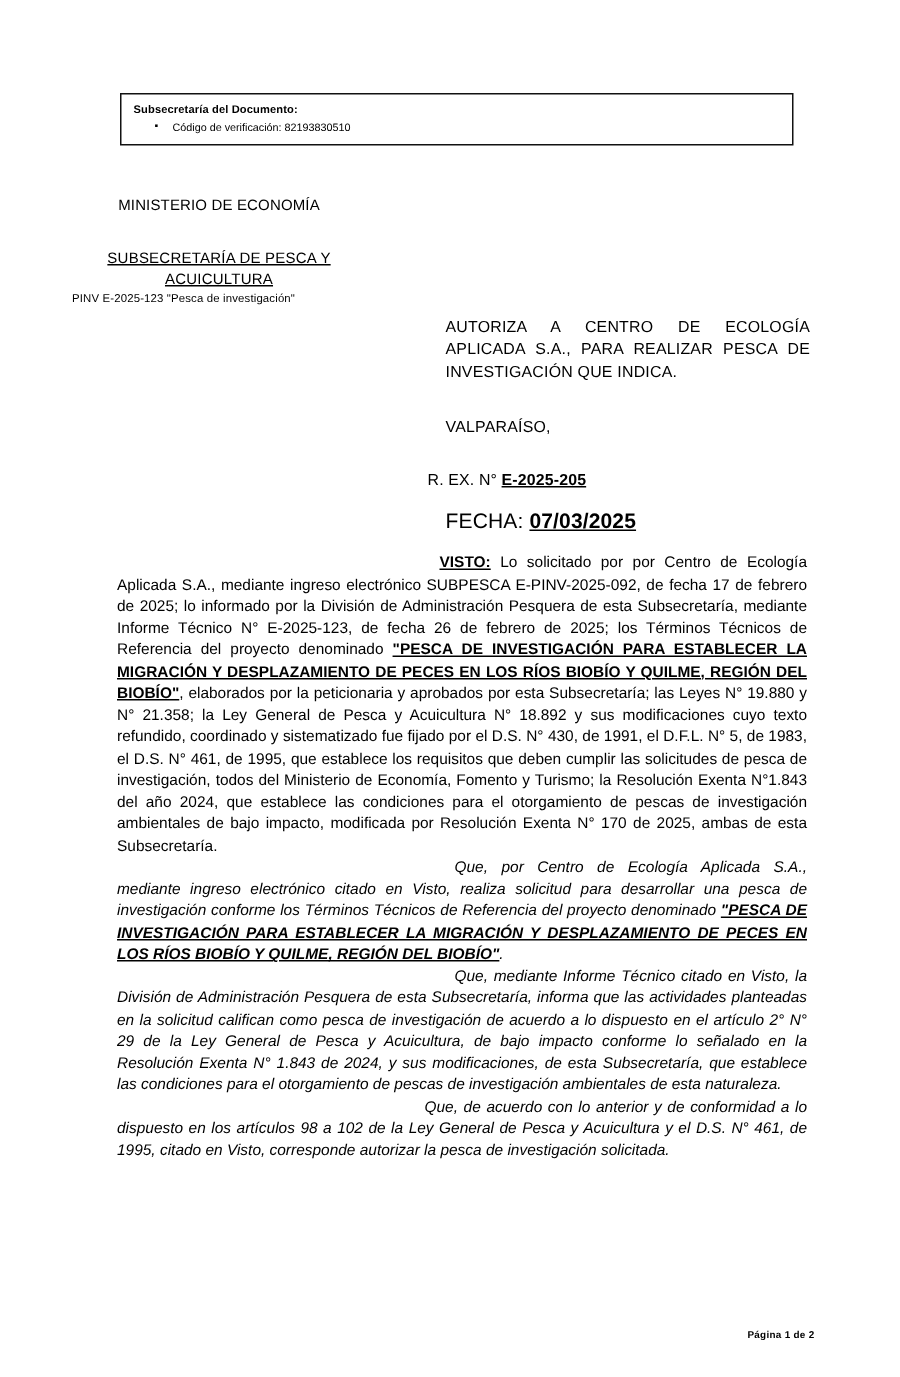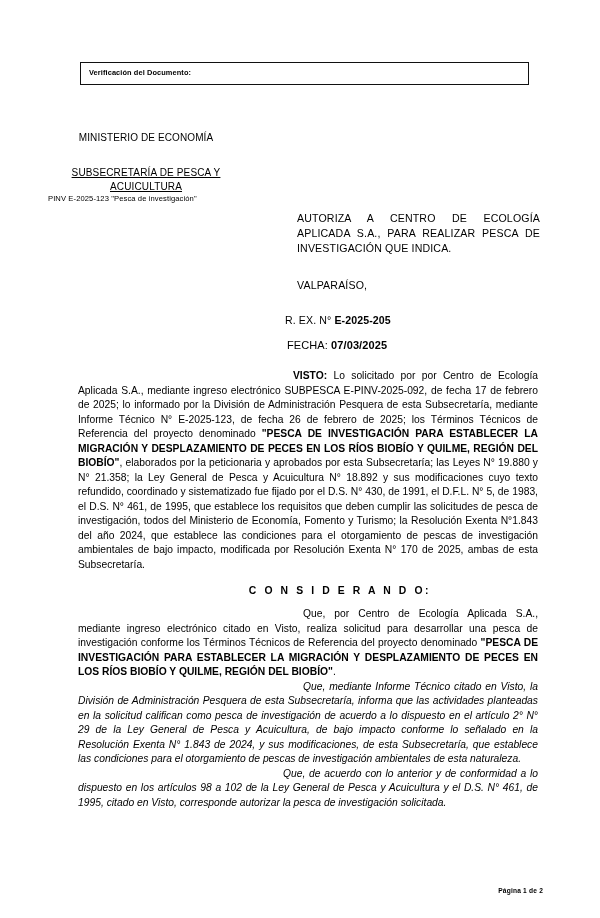--- a/index.html
+++ b/index.html
@@ -109,23 +109,23 @@
   }
   .rex {
     position: absolute;
     left: 285px;
     top: 314px;
     font-size: 10.6px;
     letter-spacing: 0.1px;
   }
   .fecha {
     position: absolute;
-    left: 287px;
+    left: 297px;
     top: 339px;
-    font-size: 11px;
+    font-size: 14px;
     letter-spacing: 0.1px;
   }
   .rex b, .fecha b { font-weight: bold; }
 
   
   .body-wrap {
     position: absolute;
     left: 78px;
     top: 369px;
     width: 460px;
@@ -143,21 +143,21 @@
     width: 215px;
   }
   .lead-sm {
     display: inline-block;
     width: 205px;
   }
   .lead-md {
     display: inline-block;
     width: 225px;
   }
-  b { font-weight: bold; }
+  b { font-weight: bold; text-decoration: underline; }
 
   .considerando {
     margin: 13px 0 11px 0;
     text-align: center;
     font-size: 10.4px;
     font-weight: bold;
     letter-spacing: 2.6px;
     padding-left: 64px;
   }
 
@@ -168,22 +168,23 @@
     bottom: 24px;
     font-size: 6.6px;
     font-weight: bold;
     letter-spacing: 0.2px;
   }
 </style>
 </head>
 <body>
 
 <div class="verif-box">
-  <div class="verif-title">Verificación del Documento:</div>
+  <div class="verif-title">Subsecretaría del Documento:</div>
   <ul class="verif-list">
+    <li>Código de verificación: 82193830510</li>
   </ul>
 </div>
 
 <div class="ministry">
   <div class="ministry-line">MINISTERIO DE ECONOMÍA</div>
 </div>
 <div class="subsec">
   <span>SUBSECRETARÍA DE PESCA Y</span><br>
   <span>ACUICULTURA</span>
 </div>
@@ -197,21 +198,20 @@
 </div>
 <div class="fecha">
   <span>FECHA:</span>
   <b>07/03/2025</b>
 </div>
 
 <div class="body-wrap">
 
   <p class="para"><span class="lead"></span><b>VISTO:</b><span> Lo solicitado por por Centro de Ecología Aplicada S.A., mediante ingreso electrónico SUBPESCA E-PINV-2025-092, de fecha 17 de febrero de 2025; lo informado por la División de Administración Pesquera de esta Subsecretaría, mediante Informe Técnico N° E-2025-123, de fecha 26 de febrero de 2025; los Términos Técnicos de Referencia del proyecto denominado </span><b>"PESCA DE INVESTIGACIÓN PARA ESTABLECER LA MIGRACIÓN Y DESPLAZAMIENTO DE PECES EN LOS RÍOS BIOBÍO Y QUILME, REGIÓN DEL BIOBÍO"</b><span>, elaborados por la peticionaria y aprobados por esta Subsecretaría; las Leyes N° 19.880 y N° 21.358; la Ley General de Pesca y Acuicultura N° 18.892 y sus modificaciones cuyo texto refundido, coordinado y sistematizado fue fijado por el D.S. N° 430, de 1991, el D.F.L. N° 5, de 1983, el D.S. N° 461, de 1995, que establece los requisitos que deben cumplir las solicitudes de pesca de investigación, todos del Ministerio de Economía, Fomento y Turismo; la Resolución Exenta N°1.843 del año 2024, que establece las condiciones para el otorgamiento de pescas de investigación ambientales de bajo impacto, modificada por Resolución Exenta N° 170 de 2025, ambas de esta Subsecretaría.</span></p>
 
-  <div class="considerando">C O N S I D E R A N D O:</div>
 
   <p class="para"><span class="lead-md"></span><span>Que, por Centro de Ecología Aplicada S.A., mediante ingreso electrónico citado en Visto, realiza solicitud para desarrollar una pesca de investigación conforme los Términos Técnicos de Referencia del proyecto denominado </span><b>"PESCA DE INVESTIGACIÓN PARA ESTABLECER LA MIGRACIÓN Y DESPLAZAMIENTO DE PECES EN LOS RÍOS BIOBÍO Y QUILME, REGIÓN DEL BIOBÍO"</b><span>.</span></p>
 
   <p class="para"><span class="lead-md"></span><span>Que, mediante Informe Técnico citado en Visto, la División de Administración Pesquera de esta Subsecretaría, informa que las actividades planteadas en la solicitud califican como pesca de investigación de acuerdo a lo dispuesto en el artículo 2° N° 29 de la Ley General de Pesca y Acuicultura, de bajo impacto conforme lo señalado en la Resolución Exenta N° 1.843 de 2024, y sus modificaciones, de esta Subsecretaría, que establece las condiciones para el otorgamiento de pescas de investigación ambientales de esta naturaleza.</span></p>
 
   <p class="para"><span class="lead-sm"></span><span>Que, de acuerdo con lo anterior y de conformidad a lo dispuesto en los artículos 98 a 102 de la Ley General de Pesca y Acuicultura y el D.S. N° 461, de 1995, citado en Visto, corresponde autorizar la pesca de investigación solicitada.</span></p>
 
 </div>
 
 <div class="footer">Página 1 de 2</div>

